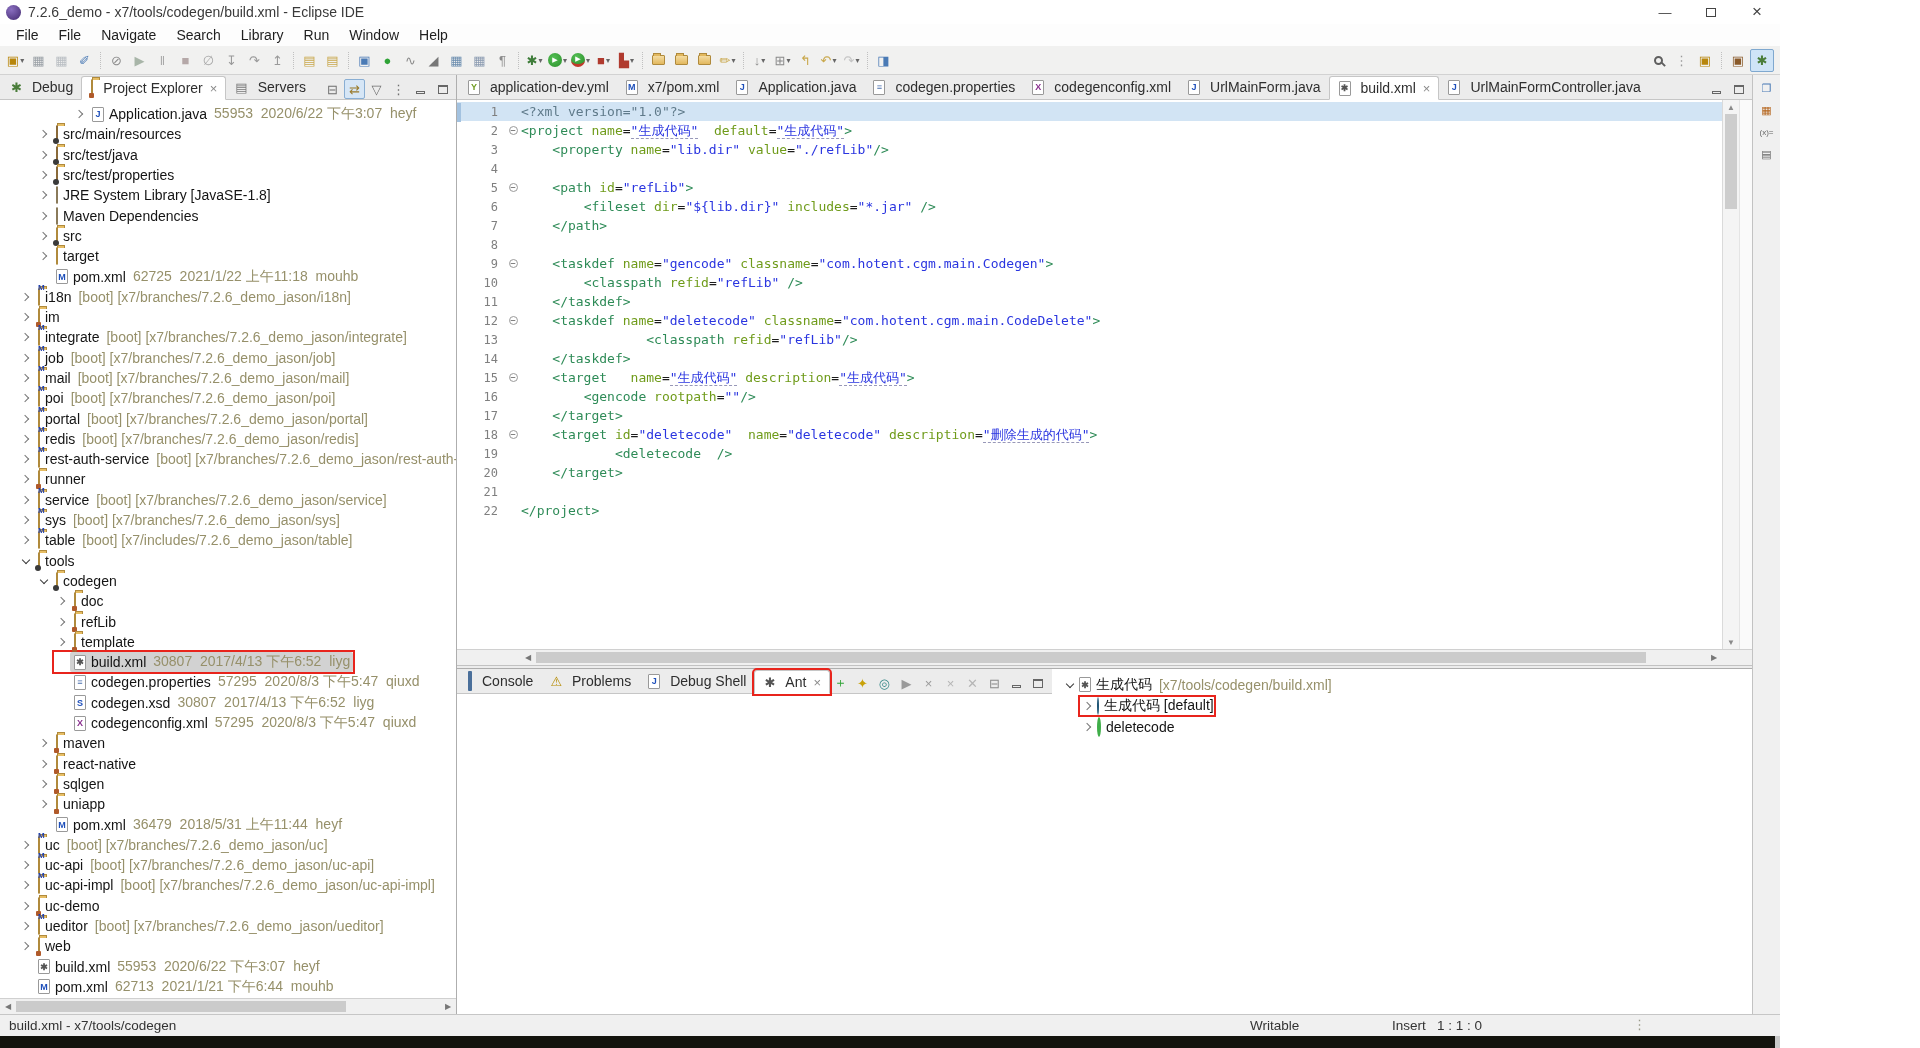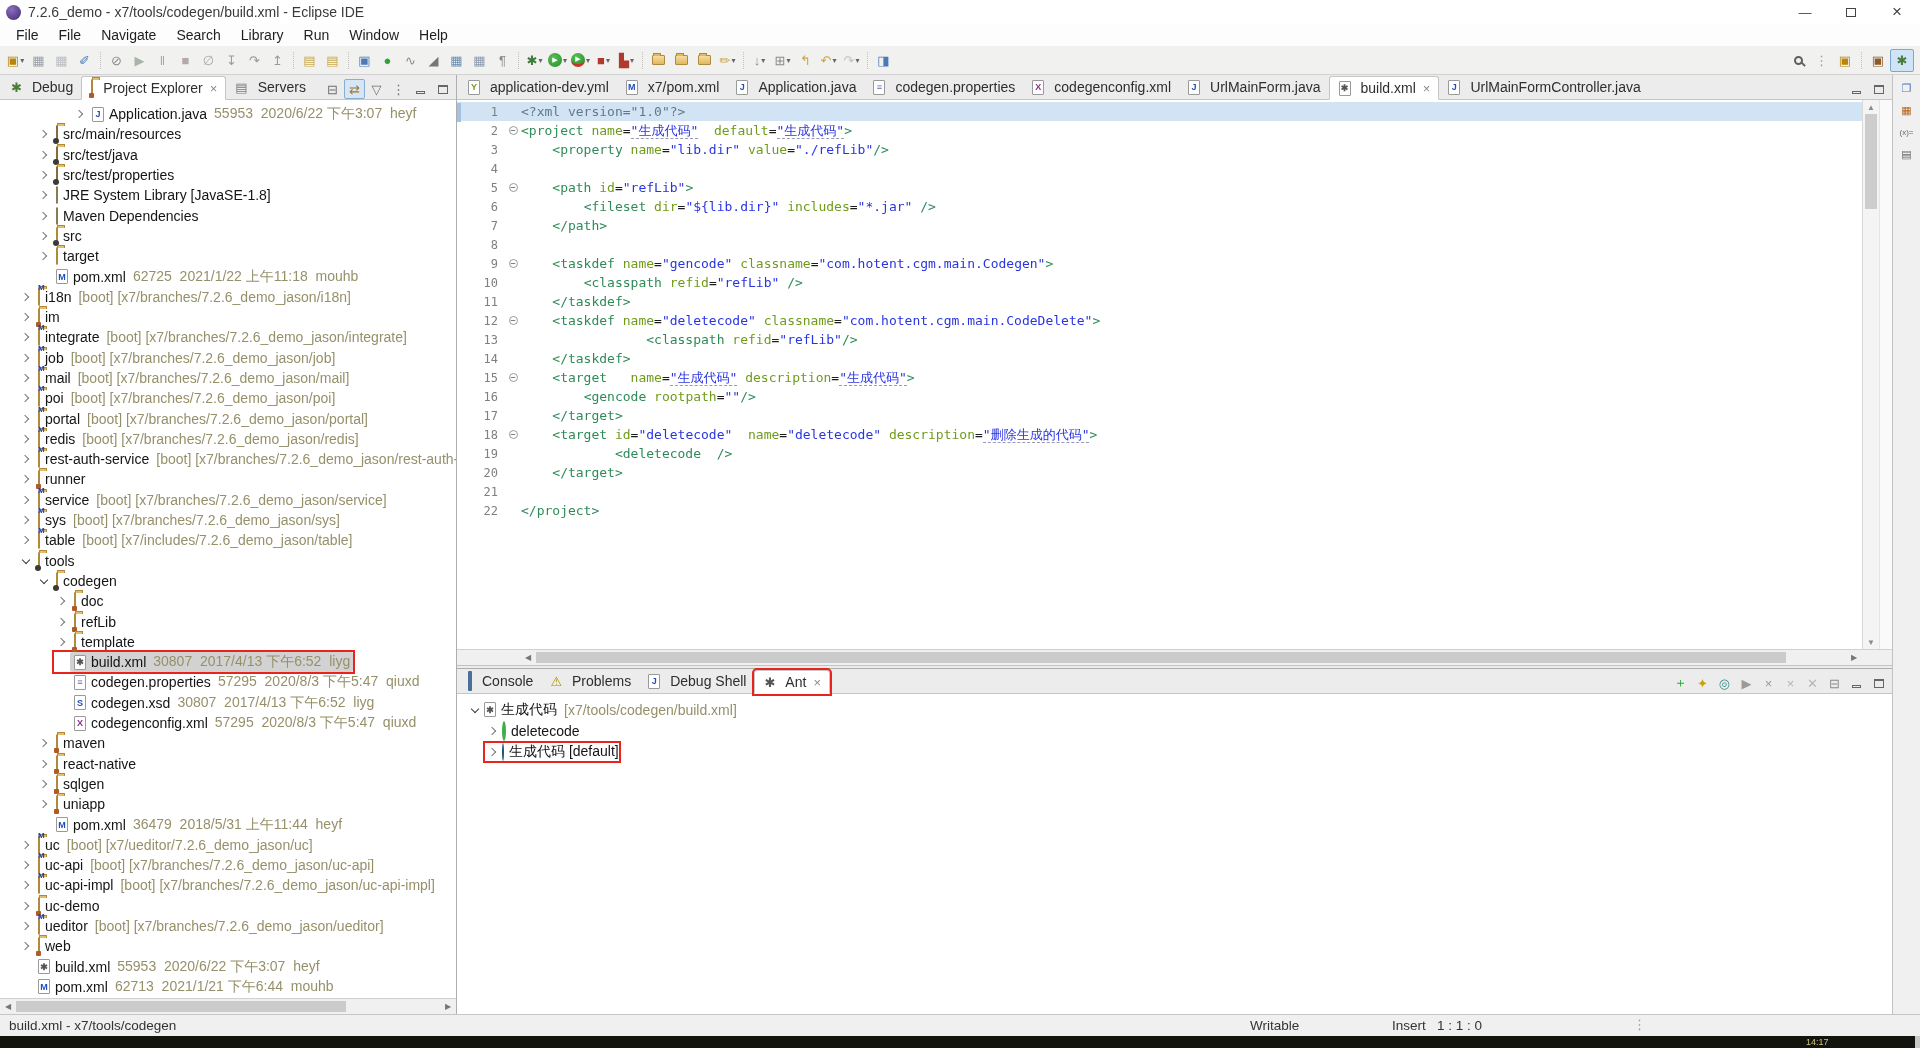--- a/index.html
+++ b/index.html
@@ -1,17 +1,17 @@
 <!DOCTYPE html>
 <html><head>
 <meta charset="utf-8">
 <style>
   *{box-sizing:border-box;margin:0;padding:0}
   html,body{width:1920px;height:1048px;overflow:hidden;font-family:"Liberation Sans",sans-serif;background:#fff}
-  .window{display:flex;flex-direction:column;width:1920px;height:1048px;background:#a21caf}
+  .window{display:flex;flex-direction:column;width:1780px;height:1048px;background:#a21caf}
   
   .titlebar{height:24px;display:flex;align-items:center;padding-left:6px;background:#fff;font-size:14px;color:#3a3a3a;flex:none}
   .logo{width:15px;height:15px;border-radius:50%;background:radial-gradient(circle at 35% 30%,#8a6fc0,#41286e);margin-right:7px;flex:none}
   .winctl{margin-left:auto;display:flex;height:100%}
   .wbtn{width:46px;display:flex;align-items:center;justify-content:center;color:#444;font-size:13px}
   .wbtn .mx{width:10px;height:9px;border:1px solid #444}
   .wbtn.close{font-size:17px}
   
   .menubar{height:22px;display:flex;align-items:center;padding-left:6px;font-size:14px;color:#1e1e1e;background:#fdfdfd;flex:none}
   .menubar span{padding:2px 10px}
@@ -82,21 +82,21 @@
   .varr{height:14px;font-size:8px;color:#8a8a8a;display:flex;align-items:center}
   .vtrack{flex:1;width:100%;position:relative}
   .vthumb{position:absolute;left:2px;right:2px;top:0;height:95px;background:#cdcdcd}
   .ruler{width:13px;flex:none;background:#fafafa;border-left:1px solid #e4e4e4}
   .hscroll{height:16px;background:#f0f0f0;border-top:1px solid #d0d0d0;display:flex;align-items:center;flex:none}
   .sbtn{width:16px;height:100%;display:flex;align-items:center;justify-content:center;color:#777;font-size:8px}
   .strack{flex:1;height:100%;position:relative}
   .sthumb{position:absolute;top:2px;bottom:2px;background:#cbcbcb}
   .sash{height:3px;background:#ececec;border-top:1px solid #c2c2c2;flex:none}
   
-  .bottom{flex:1;display:flex;flex-direction:column;border-top:1px solid #aeaeae;background:#fff;min-height:0}
+  .bottom{flex:1;display:flex;flex-direction:row;border-top:1px solid #aeaeae;background:#fff;min-height:0}
   .bcontent{flex:1;padding:5px 0 0 10px;font-size:14px;overflow:hidden}
   .brow{height:21px;display:flex;align-items:center;white-space:nowrap}
   
   .statusbar{height:22px;background:#f0f0f0;border-top:1px solid #c6c6c6;position:relative;font-size:13.5px;color:#333;flex:none}
   .statusbar .sl{position:absolute;left:9px;top:3px}
   .statusbar .f1{position:absolute;left:1250px;top:3px}
   .statusbar .f2{position:absolute;left:1392px;top:3px}
   .statusbar .f3{position:absolute;left:1437px;top:3px}
   .grip{position:absolute;left:1633px;top:2px;color:#9a9a8a;font-size:13px;letter-spacing:0}
   
@@ -757,21 +757,21 @@
           </div>
           <div class="trow">
             <span style="width: 18px; flex: 0 0 auto;"></span>
             <span class="rbody">
               <span class="aslot">
                 <span class="chev"></span>
               </span>
               <span class="tcontent">
                 <span class="ticon"><span class="fo mvn"></span></span>
                 <span class="tlabel">uc</span>
-                <span class="tmeta">[boot] [x7/ueditor/7.2.6_demo_jason/uc]</span>
+                <span class="tmeta">[boot] [x7/branches/7.2.6_demo_jason/uc]</span>
               </span>
             </span>
           </div>
           <div class="trow">
             <span style="width: 18px; flex: 0 0 auto;"></span>
             <span class="rbody">
               <span class="aslot">
                 <span class="chev"></span>
               </span>
               <span class="tcontent">
@@ -1119,36 +1119,36 @@
                 </span>
                 <span class="ticon">
                   <span class="fic" style="color: rgb(85, 85, 85);">✱</span>
                 </span>
                 <span class="tlabel">生成代码</span>
                 <span class="tmeta">[x7/tools/codegen/build.xml]</span>
               </span>
             </div>
             <div class="brow">
               <span style="width: 18px; flex: 0 0 auto;"></span>
+              <span class="rbody redbox">
+                <span class="aslot">
+                  <span class="chev"></span>
+                </span>
+                <span class="ticon"><span class="td"></span></span>
+                <span class="tlabel">生成代码 [default]</span>
+              </span>
+            </div>
+            <div class="brow">
+              <span style="width: 18px; flex: 0 0 auto;"></span>
               <span class="rbody">
                 <span class="aslot">
                   <span class="chev"></span>
                 </span>
                 <span class="ticon"><span class="tg"></span></span>
                 <span class="tlabel">deletecode</span>
-              </span>
-            </div>
-            <div class="brow">
-              <span style="width: 18px; flex: 0 0 auto;"></span>
-              <span class="rbody redbox">
-                <span class="aslot">
-                  <span class="chev"></span>
-                </span>
-                <span class="ticon"><span class="td"></span></span>
-                <span class="tlabel">生成代码 [default]</span>
               </span>
             </div>
           </div>
       </div>
     </div>
 
     <div class="rstrip">
       <span class="rsi" style="color:#4a7ab5">❐</span>
       <span class="rsi" style="color:#b5651d">▦</span>
       <span class="rsi" style="font-size:8px">(x)=</span>

